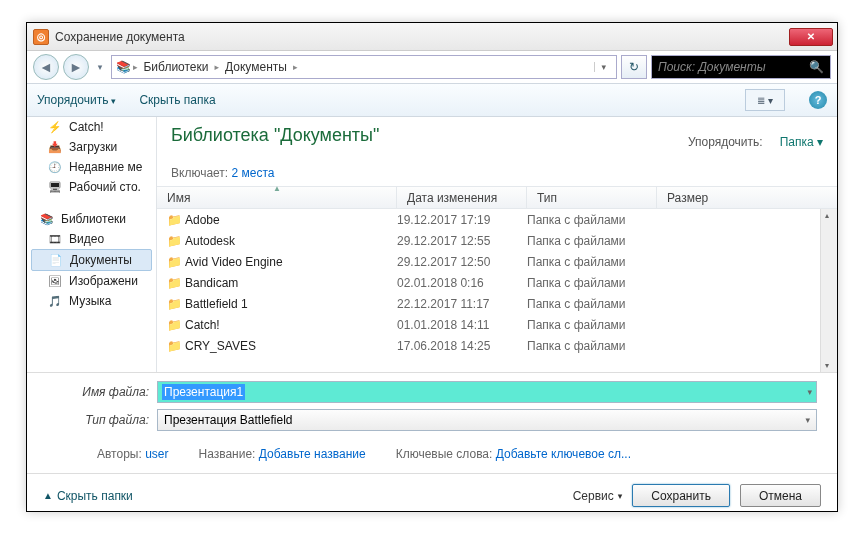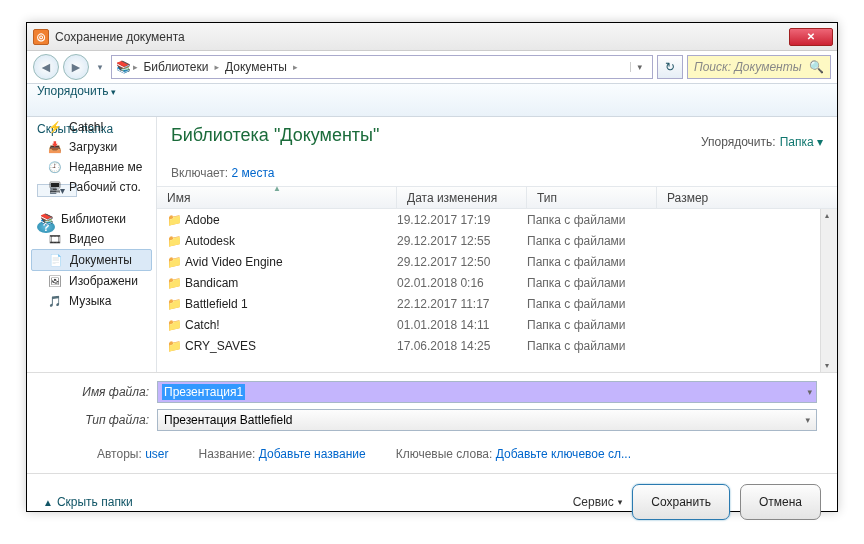--- a/index.html
+++ b/index.html
@@ -10,41 +10,41 @@
 .titlebar .ttext { color: #333; flex: 1; }
 .closebtn { width: 44px; height: 18px; background: linear-gradient(#e67,#c23); border: 1px solid #a02020; border-radius: 2px; display: flex; align-items: center; justify-content: center; color: #fff; font-weight: bold; font-size: 10px; }
 .navrow { height: 32px; display: flex; align-items: center; padding: 2px 6px; gap: 4px; }
 .navbtn { width: 26px; height: 26px; border-radius: 50%; background: radial-gradient(#fdfdfd,#d4e6f4); border: 1px solid #9bb; display: flex; align-items: center; justify-content: center; color: #678; font-size: 14px; }
 .navdrop { width: 14px; display: flex; align-items: center; justify-content: center; color: #678; font-size: 9px; }
 .addrbar { flex: 1; height: 24px; border: 1px solid #aac; background: #fff; display: flex; align-items: center; padding: 0 4px; gap: 2px; }
 .addrbar .crumb { padding: 2px 4px; color: #333; }
 .addrbar .sep { color: #888; font-size: 9px; }
 .addrctl { border-left: 1px solid #ccc; padding: 0 6px; color: #666; font-size: 9px; }
 .refbtn { width: 26px; height: 24px; border: 1px solid #aac; background: linear-gradient(#fefefe,#e6eef6); display: flex; align-items: center; justify-content: center; color: #256; }
-.searchbox { width: 144px; height: 24px; border: 1px solid #aac; background: #fef9c3; display: flex; align-items: center; padding: 0 6px; color: #888; }
+.searchbox { width: 180px; height: 24px; border: 1px solid #aac; background: #000000; display: flex; align-items: center; padding: 0 6px; color: #888; }
 .searchbox .mag { margin-left: auto; color: #2a5ea8; }
-.toolbar2 { height: 34px; background: linear-gradient(#fafdff,#eaf2f9); border-top: 1px solid #d0d8e0; border-bottom: 1px solid #d0d8e0; display: flex; padding: 0 10px; gap: 24px; flex-direction: column; }
+.toolbar2 { height: 34px; background: linear-gradient(#fafdff,#eaf2f9); border-top: 1px solid #d0d8e0; border-bottom: 1px solid #d0d8e0; display: flex; align-items: center; padding: 0 10px; gap: 24px; }
 .toolbar2 .tl { color: #156; }
 .toolbar2 .tl.drop::after { content: " ▾"; font-size: 9px; }
 .spacer { flex: 1; }
 .viewbtn { width: 40px; height: 22px; border: 1px solid #bcd; background: #f0f6fb; display: flex; align-items: center; justify-content: center; font-size: 10px; color: #456; }
 .helpbtn { width: 18px; height: 18px; border-radius: 50%; background: radial-gradient(#6bd,#28a); color: #fff; display: flex; align-items: center; justify-content: center; font-weight: bold; font-size: 11px; }
 .mainarea { display: flex; height: 255px; }
 .sidebar { width: 130px; border-right: 1px solid #e0e4e8; overflow: hidden; }
 .sb-item { display: flex; align-items: center; gap: 6px; padding: 3px 8px 3px 20px; color: #222; white-space: nowrap; }
 .sb-item.lib { padding-left: 12px; margin-top: 12px; }
 .sb-item.sel { background: #dbe9f7; border: 1px solid #a8c8e4; border-radius: 2px; margin: 0 4px; padding-left: 16px; }
 .sb-ico { width: 16px; height: 14px; font-size: 11px; display: inline-flex; align-items: center; justify-content: center; }
 .content { flex: 1; display: flex; flex-direction: column; }
 .chead { padding: 8px 14px 6px; display: flex; align-items: flex-start; }
 .chead .lt { flex: 1; }
 .chead h2 { color: #1a6b3a; font-size: 18px; font-weight: 400; }
 .chead .sub { color: #666; margin-top: 20px; }
 .chead .sub a { color: #0066cc; text-decoration: none; }
-.sortctl { color: #555; display: flex; align-items: center; gap: 4px; margin-top: 10px; }
+.sortctl { color: #555; display: flex; align-items: center; gap: 17px; margin-top: 10px; }
 .sortctl a { color: #0f766e; text-decoration: none; }
 .colhdr { display: flex; border-top: 1px solid #e4e8ec; border-bottom: 1px solid #e4e8ec; background: linear-gradient(#fdfdfd,#f0f3f6); height: 23px; align-items: center; position: relative; }
 .colhdr > div { padding: 0 10px; color: #444; border-right: 1px solid #e4e8ec; height: 100%; display: flex; align-items: center; }
 .colhdr .c1 { width: 240px; }
 .colhdr .c2 { width: 130px; }
 .colhdr .c3 { width: 130px; }
 .colhdr .c4 { width: 100px; border-right: none; }
 .sortasc { position: absolute; left: 116px; top: -3px; color: #7a9; font-size: 8px; }
 .rows { flex: 1; overflow: hidden; position: relative; }
 .scrollind { position: absolute; right: 0; top: 0; width: 17px; height: 100%; background: #f0f0f0; border-left: 1px solid #ddd; }
@@ -57,21 +57,21 @@
 .row .rtype { width: 130px; color: #666; }
 .fields { border-top: 1px solid #ddd; padding: 8px 20px 6px; }
 .frow { display: flex; align-items: center; margin-bottom: 6px; }
 .frow label { width: 110px; text-align: right; padding-right: 8px; color: #444; font-style: italic; }
 .selhl { background: #3399ff; color: #fff; padding: 1px 2px; }
 .metarow { display: flex; padding: 4px 20px 12px 70px; gap: 30px; color: #666; }
 .metarow a { color: #0066cc; text-decoration: none; }
 .footer { border-top: 1px solid #ddd; padding: 10px 16px; display: flex; align-items: center; gap: 10px; }
 .hidefolders { display: flex; align-items: center; gap: 4px; color: #156; }
 .hidefolders .car { font-size: 10px; }
-.btn { height: 36px; padding: 0 18px; border: 1px solid #888; background: linear-gradient(#fdfdfd,#e4e4e4); border-radius: 7px; color: #222; display: flex; align-items: center; }
+.btn { height: 23px; padding: 0 18px; border: 1px solid #888; background: linear-gradient(#fdfdfd,#e4e4e4); border-radius: 2px; color: #222; display: flex; align-items: center; }
 .btn.primary { border-color: #2a7ab0; box-shadow: 0 0 2px #6ac; }
 .svc { color: #333; display: flex; align-items: center; gap: 4px; }
 </style>
 </head>
 <body>
 
 <div class="outer">
   <div class="titlebar">
     <div class="ticon">◎</div>
     <div class="ttext">Сохранение документа</div>
@@ -211,21 +211,21 @@
             <span class="rdate">17.06.2018 14:25</span>
             <span class="rtype">Папка с файлами</span>
           </div>
         </div>
     </div>
   </div>
 
   <div class="fields">
     <div class="frow">
       <label>Имя файла:</label>
-      <div style="flex:1;height:22px;border:1px solid #a8b8c8;padding:2px 4px;background:#c4b5fd;display:flex;align-items:center">
+      <div style="flex:1;height:22px;border:1px solid #a8b8c8;padding:2px 4px;background:#5eead4;display:flex;align-items:center">
         <span class="selhl">Презентация1</span>
         <span style="flex:1"></span>
           <span style="color:#666;font-size:9px">▾</span>
       </div>
     </div>
     <div class="frow">
       <label>Тип файла:</label>
       <div style="flex:1;height:22px;border:1px solid #a8b8c8;padding:2px 6px;background:linear-gradient(#fdfdfd,#ececec);display:flex;align-items:center">
         <span>Презентация Battlefield</span>
         <span style="flex:1"></span>

